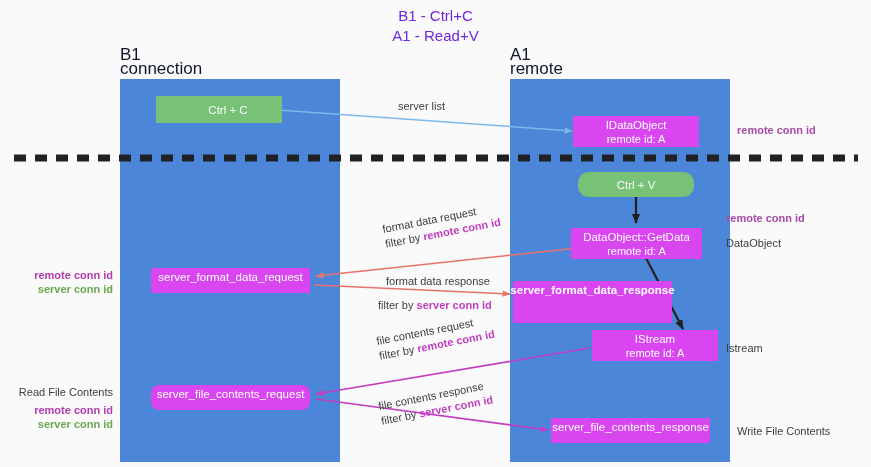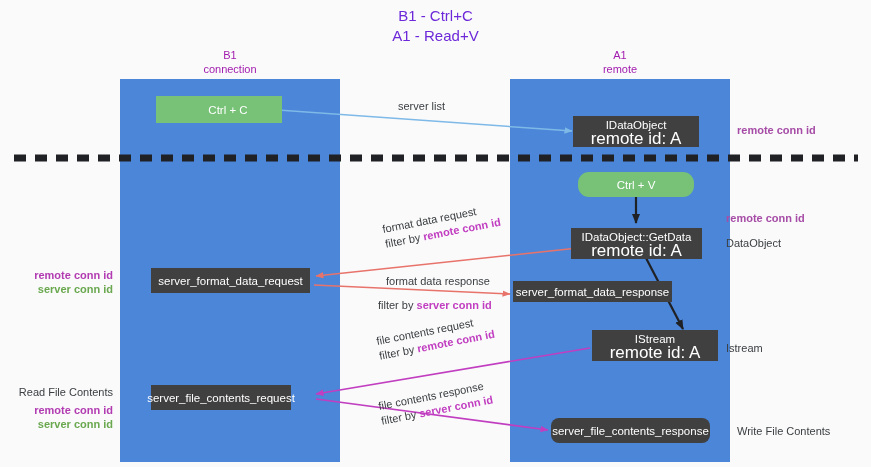--- a/index.html
+++ b/index.html
@@ -25,23 +25,23 @@
     left: 0; right: 0; top: 6px;
     text-align: center;
     font-size: 15px;
     color: #6d28d9;
     line-height: 20px;
   }
   #title div { white-space: nowrap; }
 
   
   .col-header {
-    text-align: center;
-    font-size: 11px;
-    color: #a21caf;
+    text-align: left;
+    font-size: 17px;
+    color: #0f172a;
     line-height: 14px;
   }
   #hdr-b1 { left: 120px; top: 48px; width: 220px; }
   #hdr-a1 { left: 510px; top: 48px; width: 220px; }
 
   
   .lane {
     background: #4b86d8;
   }
   #lane-b1 { left: 120px; top: 79px; width: 220px; height: 383px; }
@@ -54,22 +54,22 @@
     flex-direction: column;
     align-items: center;
     justify-content: center;
     color: #ffffff;
     font-size: 11.5px;
     line-height: 14px;
     text-align: center;
     padding: 2px 4px;
   }
   .box.green { background: #77c277; }
-  .box.orange { background: #404040; }
-  .box .l2 { font-size: 17px; }
+  .box.orange { background: #d946ef; justify-content: space-between; }
+  .box .l2 { font-size: 11px; }
 
   
   #wires {
     left: 0; top: 0;
     width: 871px; height: 467px;
     pointer-events: none;
   }
 
   
   .edge-label {
@@ -173,42 +173,42 @@
   <div class="abs box orange" style="left:573px; top:116px; width:126px; height:31px;">
     <span>IDataObject</span>
     <span class="l2">remote id: A</span>
   </div>
 
   <div class="abs box green" style="left:578px; top:172px; width:116px; height:25px;border-radius:11px;">
     <span>Ctrl + V</span>
   </div>
 
   <div class="abs box orange" style="left:571px; top:228px; width:131px; height:31px;">
-    <span>IDataObject::GetData</span>
+    <span>DataObject::GetData</span>
     <span class="l2">remote id: A</span>
   </div>
 
   <div class="abs box orange" style="left:151px; top:268px; width:159px; height:25px;">
     <span>server_format_data_request</span>
   </div>
 
-  <div class="abs box orange" style="left:513px; top:281px; width:159px; height:21px;">
+  <div class="abs box orange" style="left:513px; top:281px; width:159px; height:42px;font-weight:bold;">
     <span>server_format_data_response</span>
   </div>
 
   <div class="abs box orange" style="left:592px; top:330px; width:126px; height:31px;">
     <span>IStream</span>
     <span class="l2">remote id: A</span>
   </div>
 
-  <div class="abs box orange" style="left:151px; top:385px; width:140px; height:25px;">
+  <div class="abs box orange" style="left:151px; top:385px; width:159px; height:25px;border-radius:8px;">
     <span>server_file_contents_request</span>
   </div>
 
-  <div class="abs box orange" style="left:551px; top:418px; width:159px; height:25px;border-radius:8px;">
+  <div class="abs box orange" style="left:551px; top:418px; width:159px; height:25px;">
     <span>server_file_contents_response</span>
   </div>
 
   <div class="abs edge-label" style="left:398px; top:99px;">
     <span>server list</span>
   </div>
 
   <div class="abs edge-label rot" style="left:384px; top:222px;">
     <div>format data request</div>
     <div><span>filter by </span><span class="k-remote">remote conn id</span></div>

